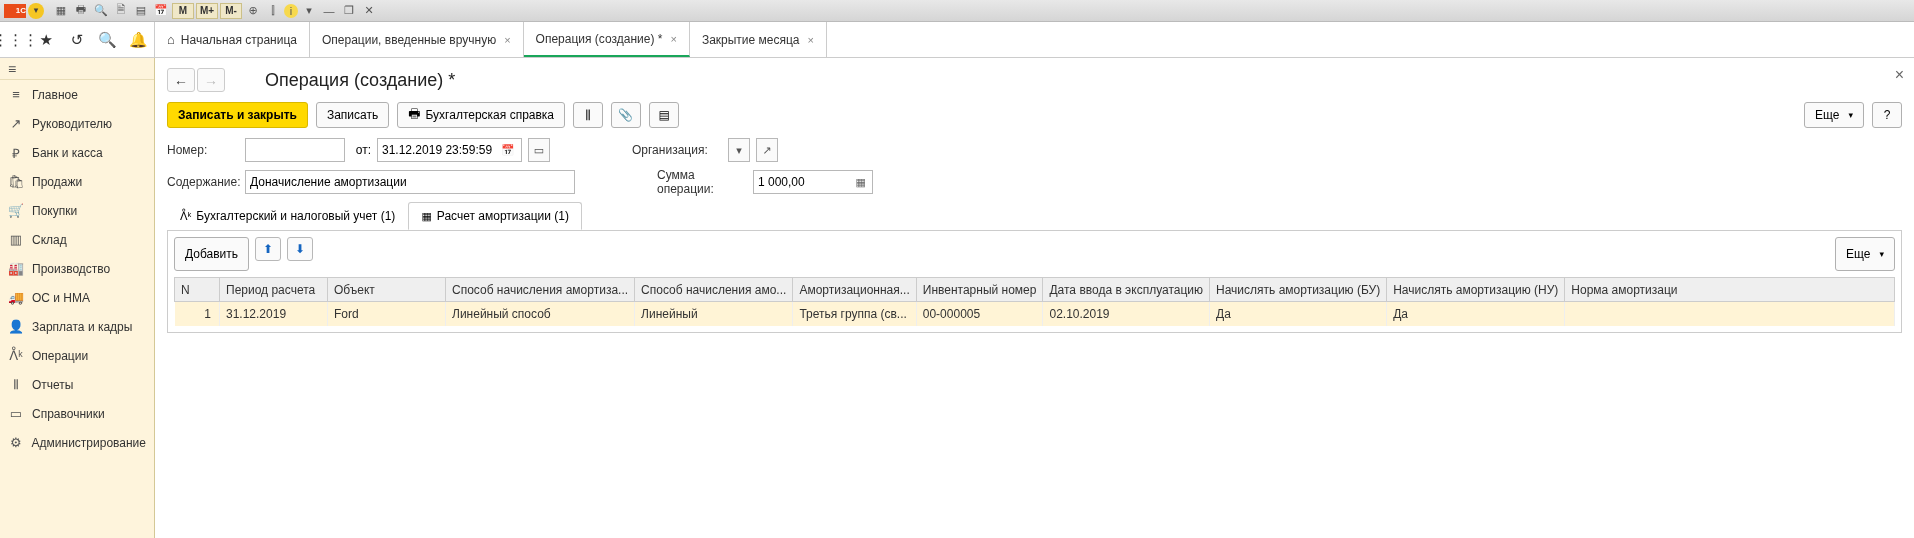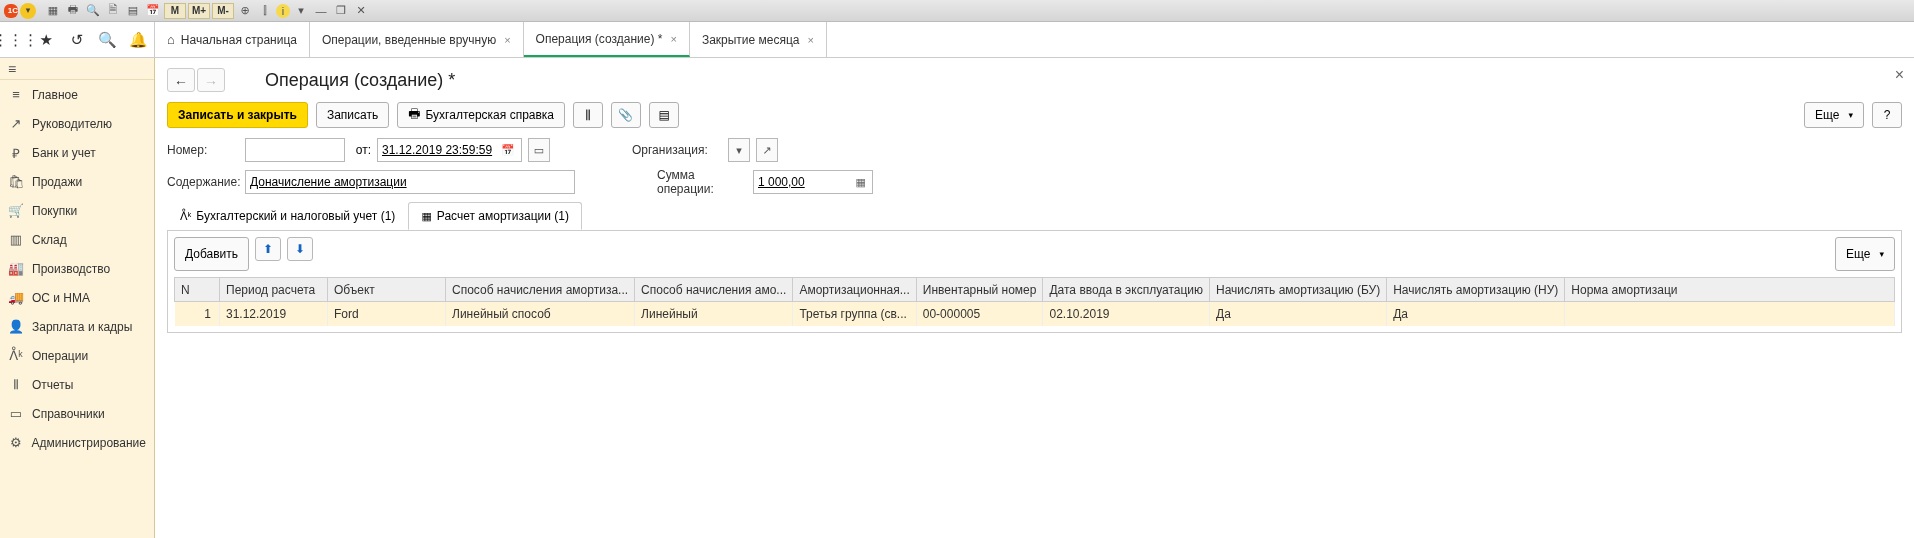--- a/index.html
+++ b/index.html
@@ -1,20 +1,20 @@
 <!DOCTYPE html>
 <html><head>
 <meta charset="utf-8">
 <style>
 * { box-sizing: border-box; margin: 0; padding: 0; font-family: Arial, sans-serif; font-size: 12px; }
 body { background: #fff; width: 1914px; height: 538px; overflow: hidden; }
 
 
 .title-bar { height: 22px; background: linear-gradient(#e8e8e8, #d5d5d5); display: flex; align-items: center; padding: 0 4px; border-bottom: 1px solid #bbb; }
-.title-bar .logo { width: 14px; height: 14px; background: #e94c1a; border-radius: 6px; font-size: 8px; color: #fff; text-align: right; line-height: 14px; margin-right: 2px; font-weight: bold; }
+.title-bar .logo { width: 22px; height: 14px; background: #e94c1a; border-radius: 0; font-size: 8px; color: #fff; text-align: right; line-height: 14px; margin-right: 2px; font-weight: bold; }
 .title-bar .dropdown-arrow { width: 16px; height: 16px; background: #f5c623; border-radius: 50%; text-align: center; line-height: 14px; font-size: 9px; color: #444; margin-right: 8px; }
 .title-bar .title-text { flex: 1; font-size: 11px; color: #333; }
 .title-bar .tb-icons { display: flex; gap: 2px; align-items: center; }
 .title-bar .tb-icon { width: 18px; height: 16px; display: flex; align-items: center; justify-content: center; font-size: 11px; color: #555; cursor: pointer; }
 .title-bar .tb-icon.m { background: #f0e8c8; border: 1px solid #ccc088; font-weight: bold; color: #333; font-size: 10px; width: 22px; }
 .title-bar .tb-icon.info { background: #f7d94d; border-radius: 50%; width: 14px; height: 14px; }
 
 
 .top-toolbar { height: 36px; background: #fff; border-bottom: 1px solid #ccc; display: flex; align-items: stretch; }
 .top-toolbar .tool-icons { width: 155px; display: flex; align-items: center; justify-content: space-around; border-right: 1px solid #ccc; }
@@ -48,21 +48,21 @@
 .btn.primary { background: #ffd900; border-color: #d9b800; font-weight: bold; }
 .btn-icon-only { width: 30px; justify-content: center; padding: 0; }
 .form-toolbar .spacer { flex: 1; }
 .btn.more::after { content: '▾'; margin-left: 4px; font-size: 9px; }
 
 
 .form-row { display: flex; align-items: center; margin-bottom: 6px; gap: 6px; }
 .form-label { width: 72px; color: #333; }
 .form-label.wide { width: 90px; margin-left: 30px; }
 .input { height: 24px; border: 1px solid #b8b8b8; background: #fff; padding: 0 4px; display: flex; align-items: center; }
-.input input { border: none; outline: none; width: 100%; font-size: 12px; background: transparent; text-decoration: underline; }
+.input input { border: none; outline: none; width: 100%; font-size: 12px; background: transparent; }
 .input .mini-icon { color: #666; font-size: 11px; padding: 0 2px; cursor: pointer; }
 .input.w100 { width: 100px; }
 .input.w145 { width: 145px; }
 .input.w330 { width: 330px; }
 .input.w305 { width: 305px; }
 .input.w120 { width: 120px; text-align: right; }
 .input.w120 input { text-align: left; }
 .sq-btn { width: 22px; height: 24px; border: 1px solid #b8b8b8; background: #fafafa; display: flex; align-items: center; justify-content: center; cursor: pointer; font-size: 11px; color: #555; }
 
 
@@ -151,21 +151,21 @@
     <div class="sidebar-item">
         <span class="sb-icon">≡</span>
         <span>Главное</span>
       </div>
     <div class="sidebar-item">
         <span class="sb-icon">↗</span>
         <span>Руководителю</span>
       </div>
     <div class="sidebar-item">
         <span class="sb-icon">₽</span>
-        <span>Банк и учет</span>
+        <span>Банк и касса</span>
       </div>
     <div class="sidebar-item">
         <span class="sb-icon">🛍</span>
         <span>Продажи</span>
       </div>
     <div class="sidebar-item">
         <span class="sb-icon">🛒</span>
         <span>Покупки</span>
       </div>
     <div class="sidebar-item">

